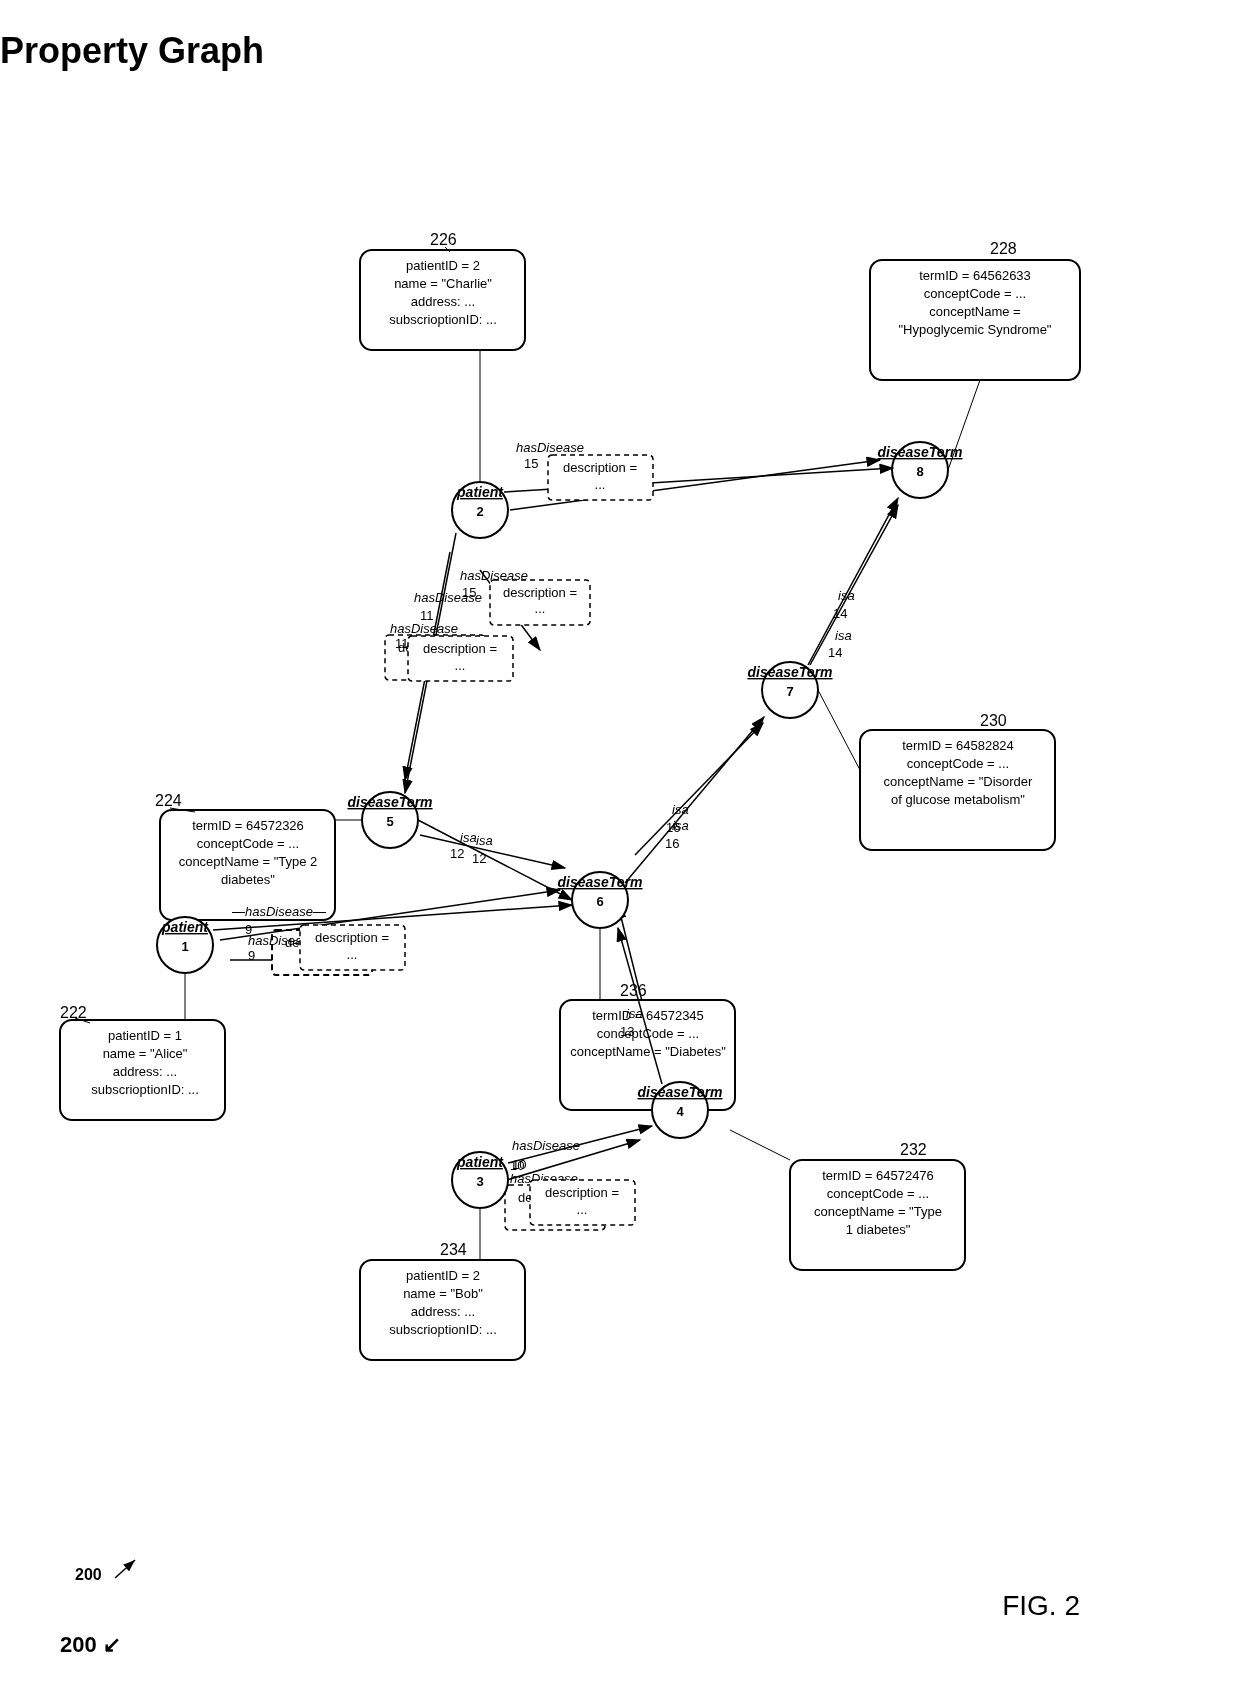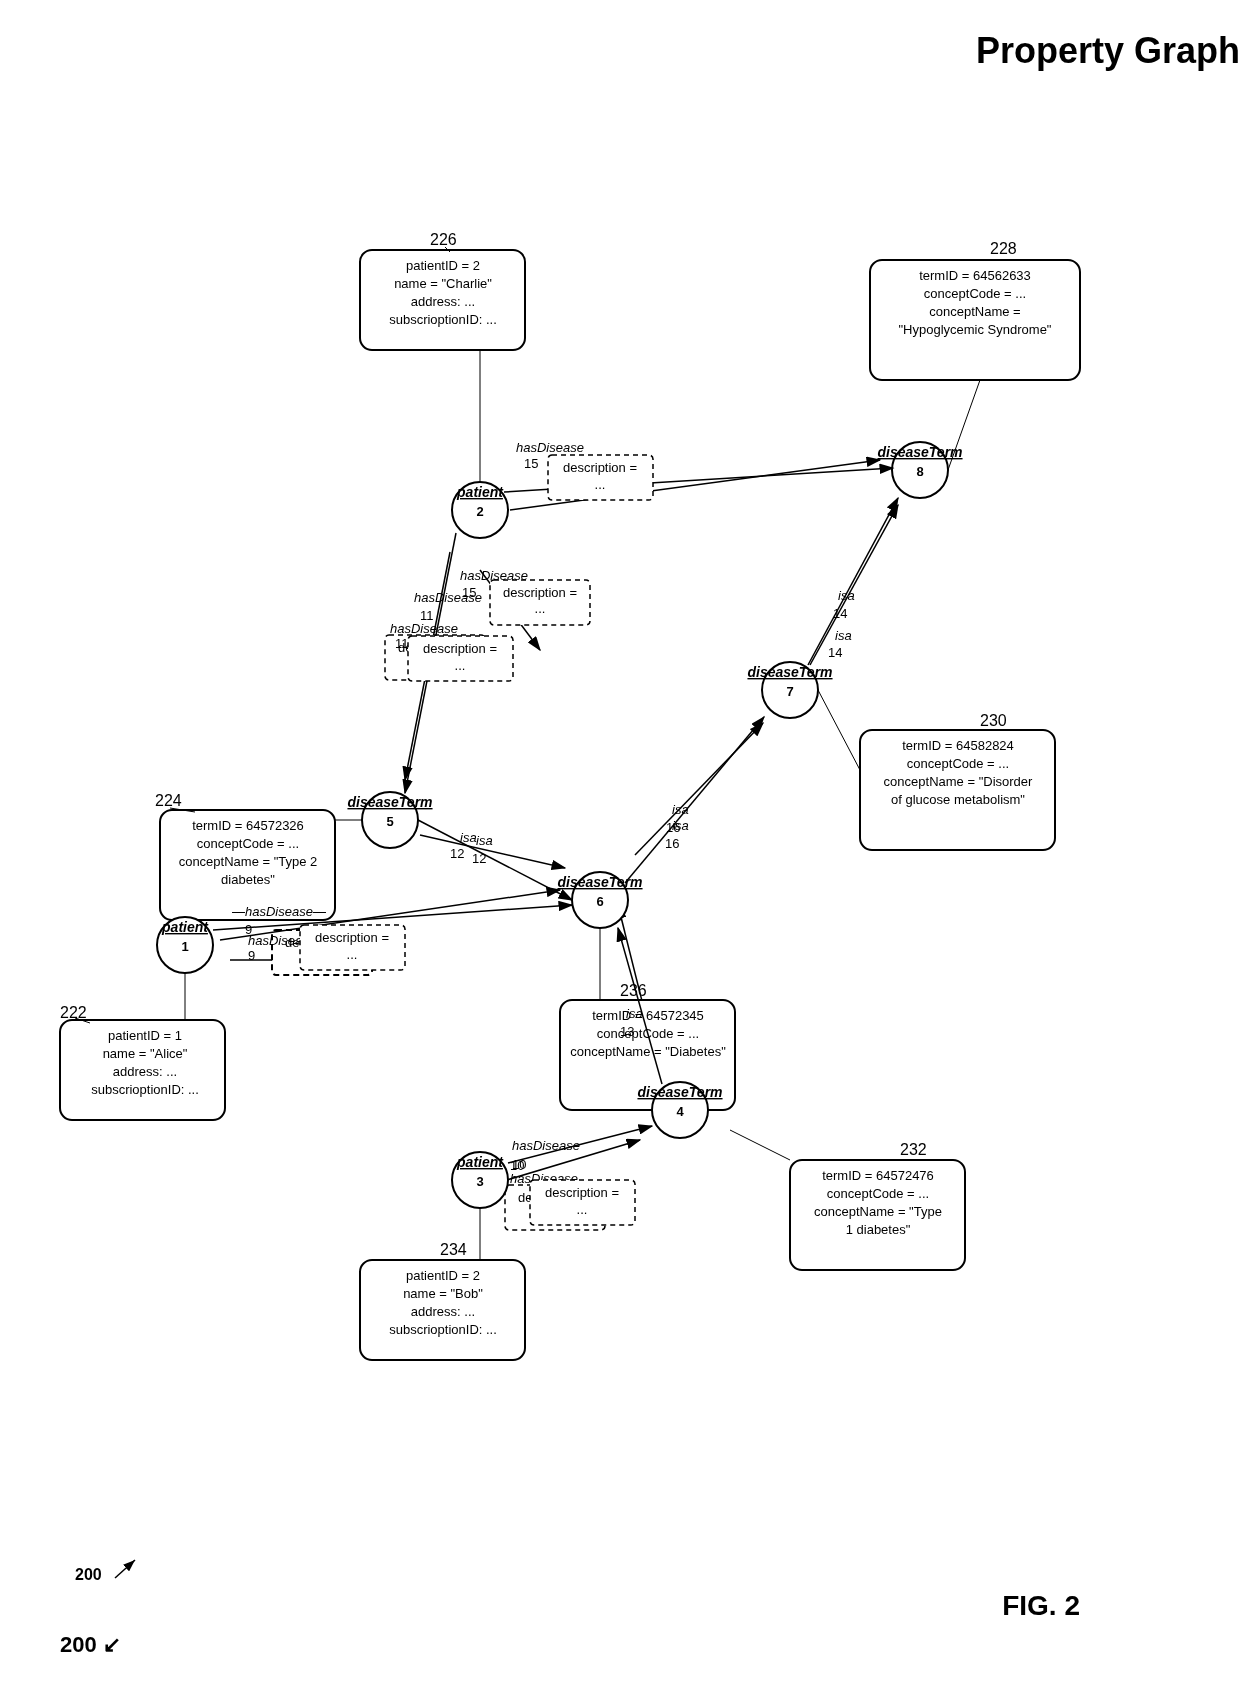--- a/index.html
+++ b/index.html
@@ -8,30 +8,30 @@
       font-family: Arial, sans-serif;
       width: 1240px;
       height: 1702px;
       position: relative;
       overflow: hidden;
     }
 
     .page-title {
       font-size: 36px;
       font-weight: bold;
-      text-align: right;
+      text-align: left;
       position: absolute;
       top: 30px;
       left: 0;
       right: 0;
     }
 
     .fig-label {
       font-size: 28px;
-      font-weight: bold;
+      font-weight: normal;
       position: absolute;
       bottom: 80px;
       right: 160px;
     }
 
     .fig-number {
       position: absolute;
       bottom: 44px;
       left: 60px;
       font-size: 22px;

